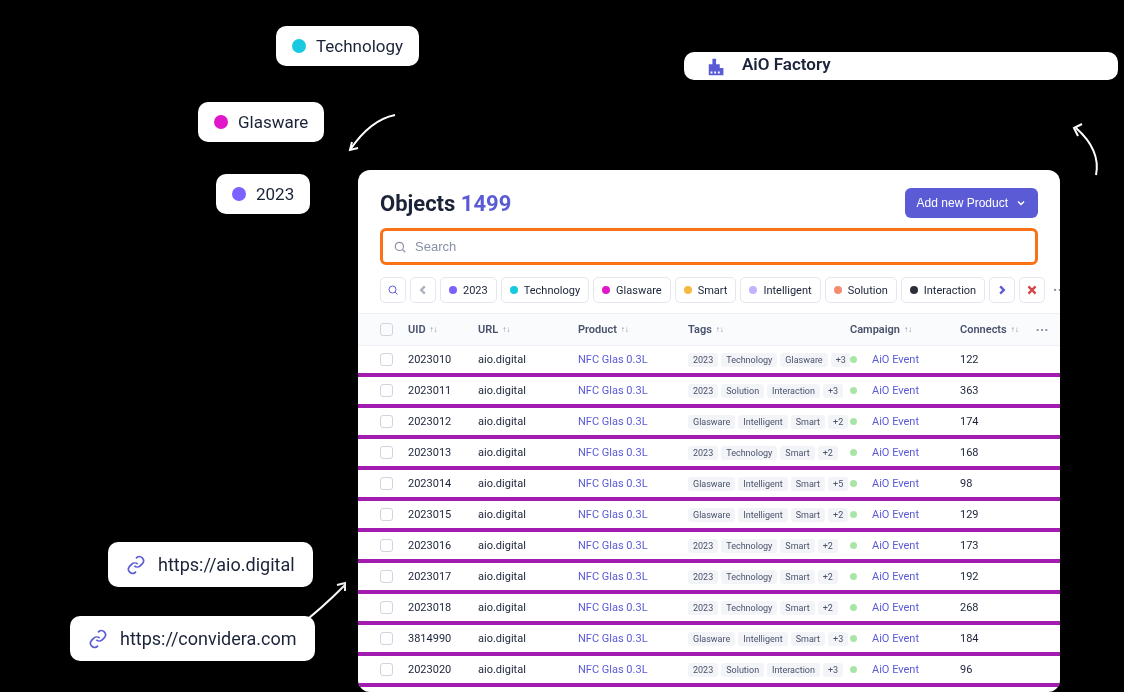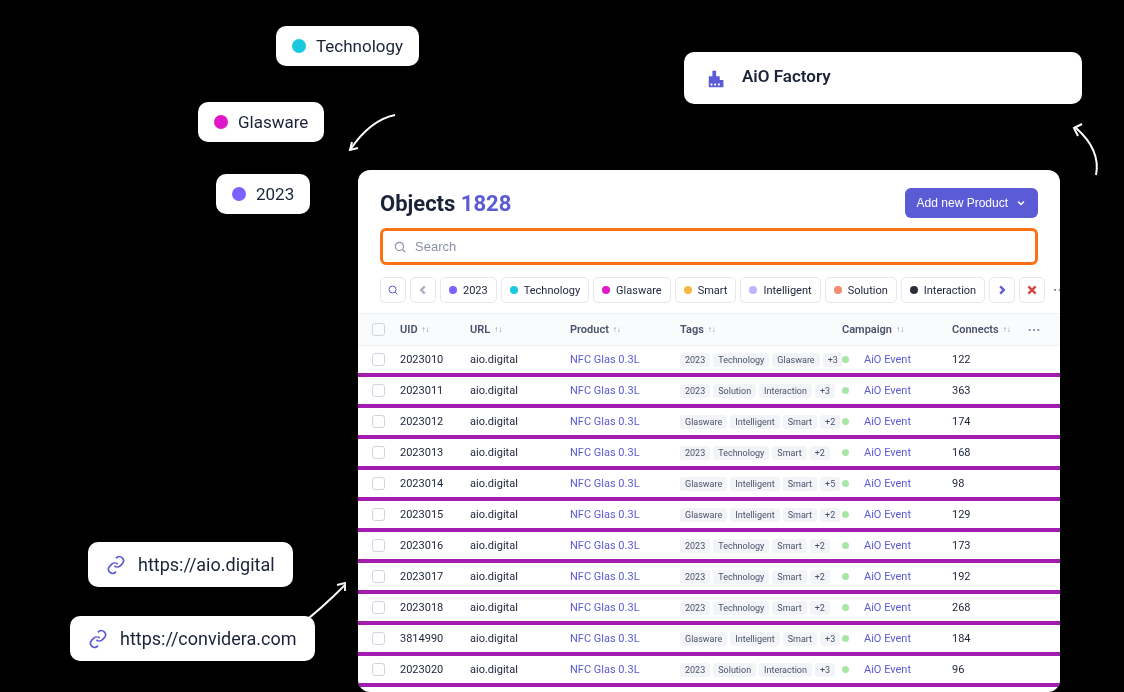--- a/index.html
+++ b/index.html
@@ -36,35 +36,35 @@
     border-radius: 10px;
     padding: 12px 18px;
     display: flex;
     align-items: center;
     gap: 12px;
     font-size: 18px;
     color: #1b2338;
     box-shadow: 0 8px 30px rgba(0,0,0,.25), 0 2px 6px rgba(0,0,0,.1);
   }
   .url-chip svg { width: 20px; height: 20px; stroke: #5b5bd6; }
-  .uc1 { top: 542px; left: 88px; }
+  .uc1 { top: 542px; left: 108px; }
   .uc2 { top: 616px; left: 70px; }
 
   .factory-card {
     position: absolute;
     top: 52px;
     left: 684px;
     background: #fff;
     border-radius: 10px;
-    padding: 14px 22px;
+    padding: 2px 22px;
     display: flex;
     align-items: flex-start;
     gap: 14px;
     box-shadow: 0 8px 30px rgba(0,0,0,.25), 0 2px 6px rgba(0,0,0,.1);
-    width: 398px;
+    width: 434px;
   }
   .factory-card .f-title { font-size: 17px; font-weight: 600; color: #1b2338; margin-bottom: 2px; }
   .factory-card .f-addr { font-size: 14px; color: #5b5bd6; }
   .factory-card svg { width: 22px; height: 22px; fill: #5b5bd6; margin-top: 2px; }
 
   
   .arrow { position: absolute; stroke: #fff; fill: none; stroke-width: 2; }
   .arrow1 { top: 110px; left: 340px; width: 60px; height: 50px; }
   .arrow2 { top: 120px; left: 1066px; width: 40px; height: 60px; }
   .arrow3 { top: 570px; left: 290px; width: 70px; height: 70px; }
@@ -162,21 +162,21 @@
     flex-shrink: 0;
   }
   .dots { letter-spacing: 1px; color: #8a90a6; }
 
   
   .tbl { flex: 1; overflow: hidden; }
   .thead, .trow {
     display: grid;
     grid-template-columns: 28px 70px 100px 110px 162px 110px 70px 24px;
     align-items: center;
-    padding: 0 14px;
+    padding: 0 22px;
     font-size: 11px;
   }
   .thead {
     height: 32px;
     background: #fafbfd;
     border-bottom: 1px solid #eef0f5;
     color: #4a526b;
     font-weight: 600;
   }
   .th { display: flex; align-items: center; gap: 4px; }
@@ -264,21 +264,21 @@
   </svg>
 <svg class="arrow arrow3" viewBox="0 0 70 70">
     <path d="M10 55 Q30 40 55 15"></path>
     <path d="M47 15 L55 13 L55 21"></path>
   </svg>
 
 <div class="panel">
   <div class="panel-header">
     <div class="panel-title">
       <span>Objects</span>
-      <span class="panel-count">1828</span>
+      <span class="panel-count">1499</span>
     </div>
     <button class="add-btn">
       <span>Add new Product</span>
       <svg class="chev-down" viewBox="0 0 10 10" fill="none" stroke="#fff" stroke-width="1.5">
           <path d="M2 3.5 L5 6.5 L8 3.5"></path>
         </svg>
     </button>
   </div>
 
   <div class="search">

